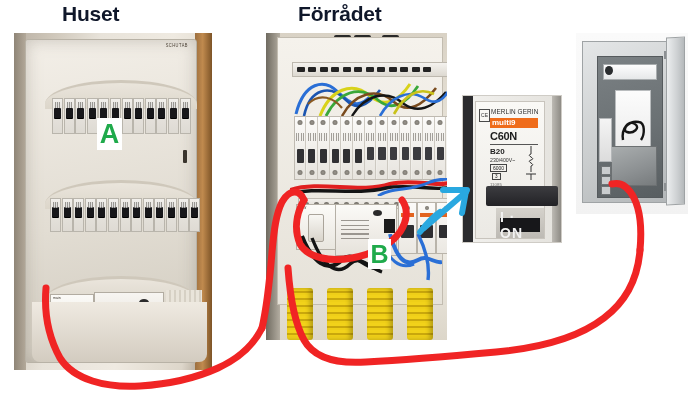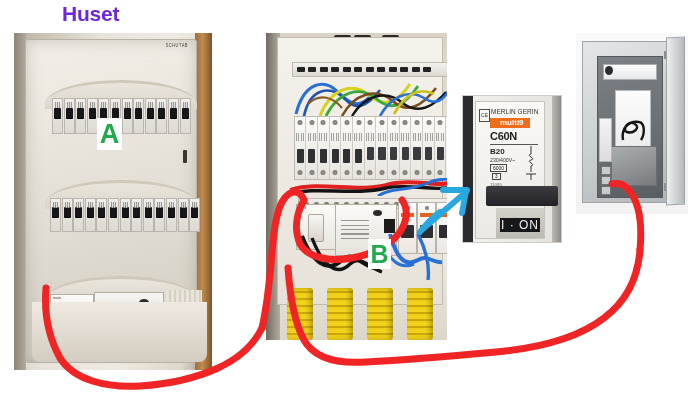--- a/index.html
+++ b/index.html
@@ -2,21 +2,21 @@
 <html><head>
 <meta charset="utf-8">
 <style>
   html,body{margin:0;padding:0;background:#ffffff;}
   body{width:700px;height:403px;position:relative;overflow:hidden;
        font-family:"Liberation Sans",sans-serif;}
 
   .stage{position:absolute;left:0;top:0;width:700px;height:403px;}
 
   
-  .title{position:absolute;font-weight:bold;font-size:21px;color:#6d28d9;
+  .title{position:absolute;font-weight:bold;font-size:21px;color:#0f172a;
          letter-spacing:-0.2px;white-space:nowrap;}
   #title-huset{left:62px;top:2px;}
   #title-forradet{left:298px;top:2px;}
   #title-matarskap{left:549px;top:2px;}
 
   
   .photo{position:absolute;overflow:hidden;}
 
   
   #photo-huset{left:14px;top:33px;width:198px;height:337px;
@@ -142,37 +142,37 @@
   #photo-breaker{left:462px;top:95px;width:98px;height:146px;
      background:linear-gradient(90deg,#f2f1ee,#e4e2dd);border:1px solid #cfccc6;}
   #photo-breaker .edgeL{position:absolute;left:0;top:0;width:10px;height:100%;background:#2b2b2e;}
   #photo-breaker .edgeR{position:absolute;right:0;top:0;width:9px;height:100%;
      background:linear-gradient(90deg,#bdbab4,#8e8b85);}
   #bk-body{position:absolute;left:12px;top:5px;width:68px;height:136px;
      background:linear-gradient(180deg,#faf9f6,#ebe9e4);border:1px solid #c8c4bd;}
   #bk-cew{position:absolute;left:3px;top:7px;width:9px;height:11px;
      border:1px solid #4a4a4a;font-size:5px;color:#333;line-height:11px;text-align:center;}
   #bk-brand{position:absolute;left:15px;top:6px;font-size:6.4px;color:#2d2d2d;letter-spacing:.1px;}
-  #bk-multi{position:absolute;left:14px;top:16px;width:32px;height:10px;background:#ef6c1a;padding-left:8px;}
+  #bk-multi{position:absolute;left:14px;top:16px;width:48px;height:10px;background:#ef6c1a;}
   #bk-multi span{font-size:8px;color:#fff;font-weight:bold;line-height:10px;padding-left:2px;display:block;}
   #bk-model{position:absolute;left:14px;top:28px;font-size:11px;color:#1d1d1d;font-weight:bold;letter-spacing:-.3px;}
   #bk-rule{position:absolute;left:14px;top:42px;width:48px;height:1px;background:#555;}
   #bk-cur{position:absolute;left:14px;top:45px;font-size:8px;font-weight:bold;color:#1d1d1d;}
   #bk-volt{position:absolute;left:14px;top:55px;font-size:5.2px;color:#333;}
   #bk-icu{position:absolute;left:14px;top:62px;font-size:5px;color:#222;border:1px solid #444;padding:0 2px;}
   #bk-cls{position:absolute;left:16px;top:71px;font-size:4.6px;color:#222;border:1px solid #444;padding:0 2px;}
   #bk-sn{position:absolute;left:14px;top:80px;font-size:4.4px;color:#6b6b6b;}
   #bk-sym{position:absolute;right:5px;top:44px;width:16px;height:34px;}
   #bk-tog{position:absolute;left:10px;top:84px;width:72px;height:20px;
      background:linear-gradient(180deg,#3c3c40,#222226);border-radius:2px;}
   #bk-slot{position:absolute;left:20px;top:106px;width:48px;height:30px;
      background:linear-gradient(180deg,#d5d2cc,#bdbab4);}
   #bk-win{position:absolute;left:24px;top:116px;width:40px;height:14px;background:#17171a;
      display:flex;align-items:center;justify-content:center;}
-  #bk-win span{color:#f2f2f2;font-size:12px;font-weight:normal;letter-spacing:1px;}
+  #bk-win span{color:#f2f2f2;font-size:14px;font-weight:bold;letter-spacing:1px;}
 
   
   #photo-matarskap{left:576px;top:33px;width:112px;height:181px;
      background:linear-gradient(180deg,#fafafa,#f2f2f2);}
   #ms-outer{position:absolute;left:6px;top:8px;width:86px;height:160px;
      background:linear-gradient(150deg,#e4e6e7,#c9cccd 60%,#b2b6b8);
      border:1px solid #9fa3a5;}
   #ms-inner{position:absolute;left:14px;top:14px;width:64px;height:140px;
      background:linear-gradient(160deg,#7b8184,#6a7073 55%,#585e61);
      border:1px solid #555a5d;}
@@ -200,20 +200,21 @@
      display:flex;align-items:center;justify-content:center;line-height:1;}
   #marker-a{left:97px;top:118px;width:25px;height:32px;font-size:27px;}
   #marker-b{left:368px;top:239px;width:23px;height:30px;font-size:25px;}
 </style>
 </head>
 <body>
 
 <div class="stage">
 
   <div class="title" id="title-huset">Huset</div>
+  <div class="title" id="title-forradet">Förrådet</div>
 
   <div class="photo" id="photo-huset">
     <div class="wall-l"></div>
     <div class="wood"></div>
 
     <div id="hu-cab">
       <div class="brandtxt">SCHUTAB</div>
 
       <div class="hu-arch" id="hu-arch1"></div>
       <div class="brk-row" id="hu-row1">

